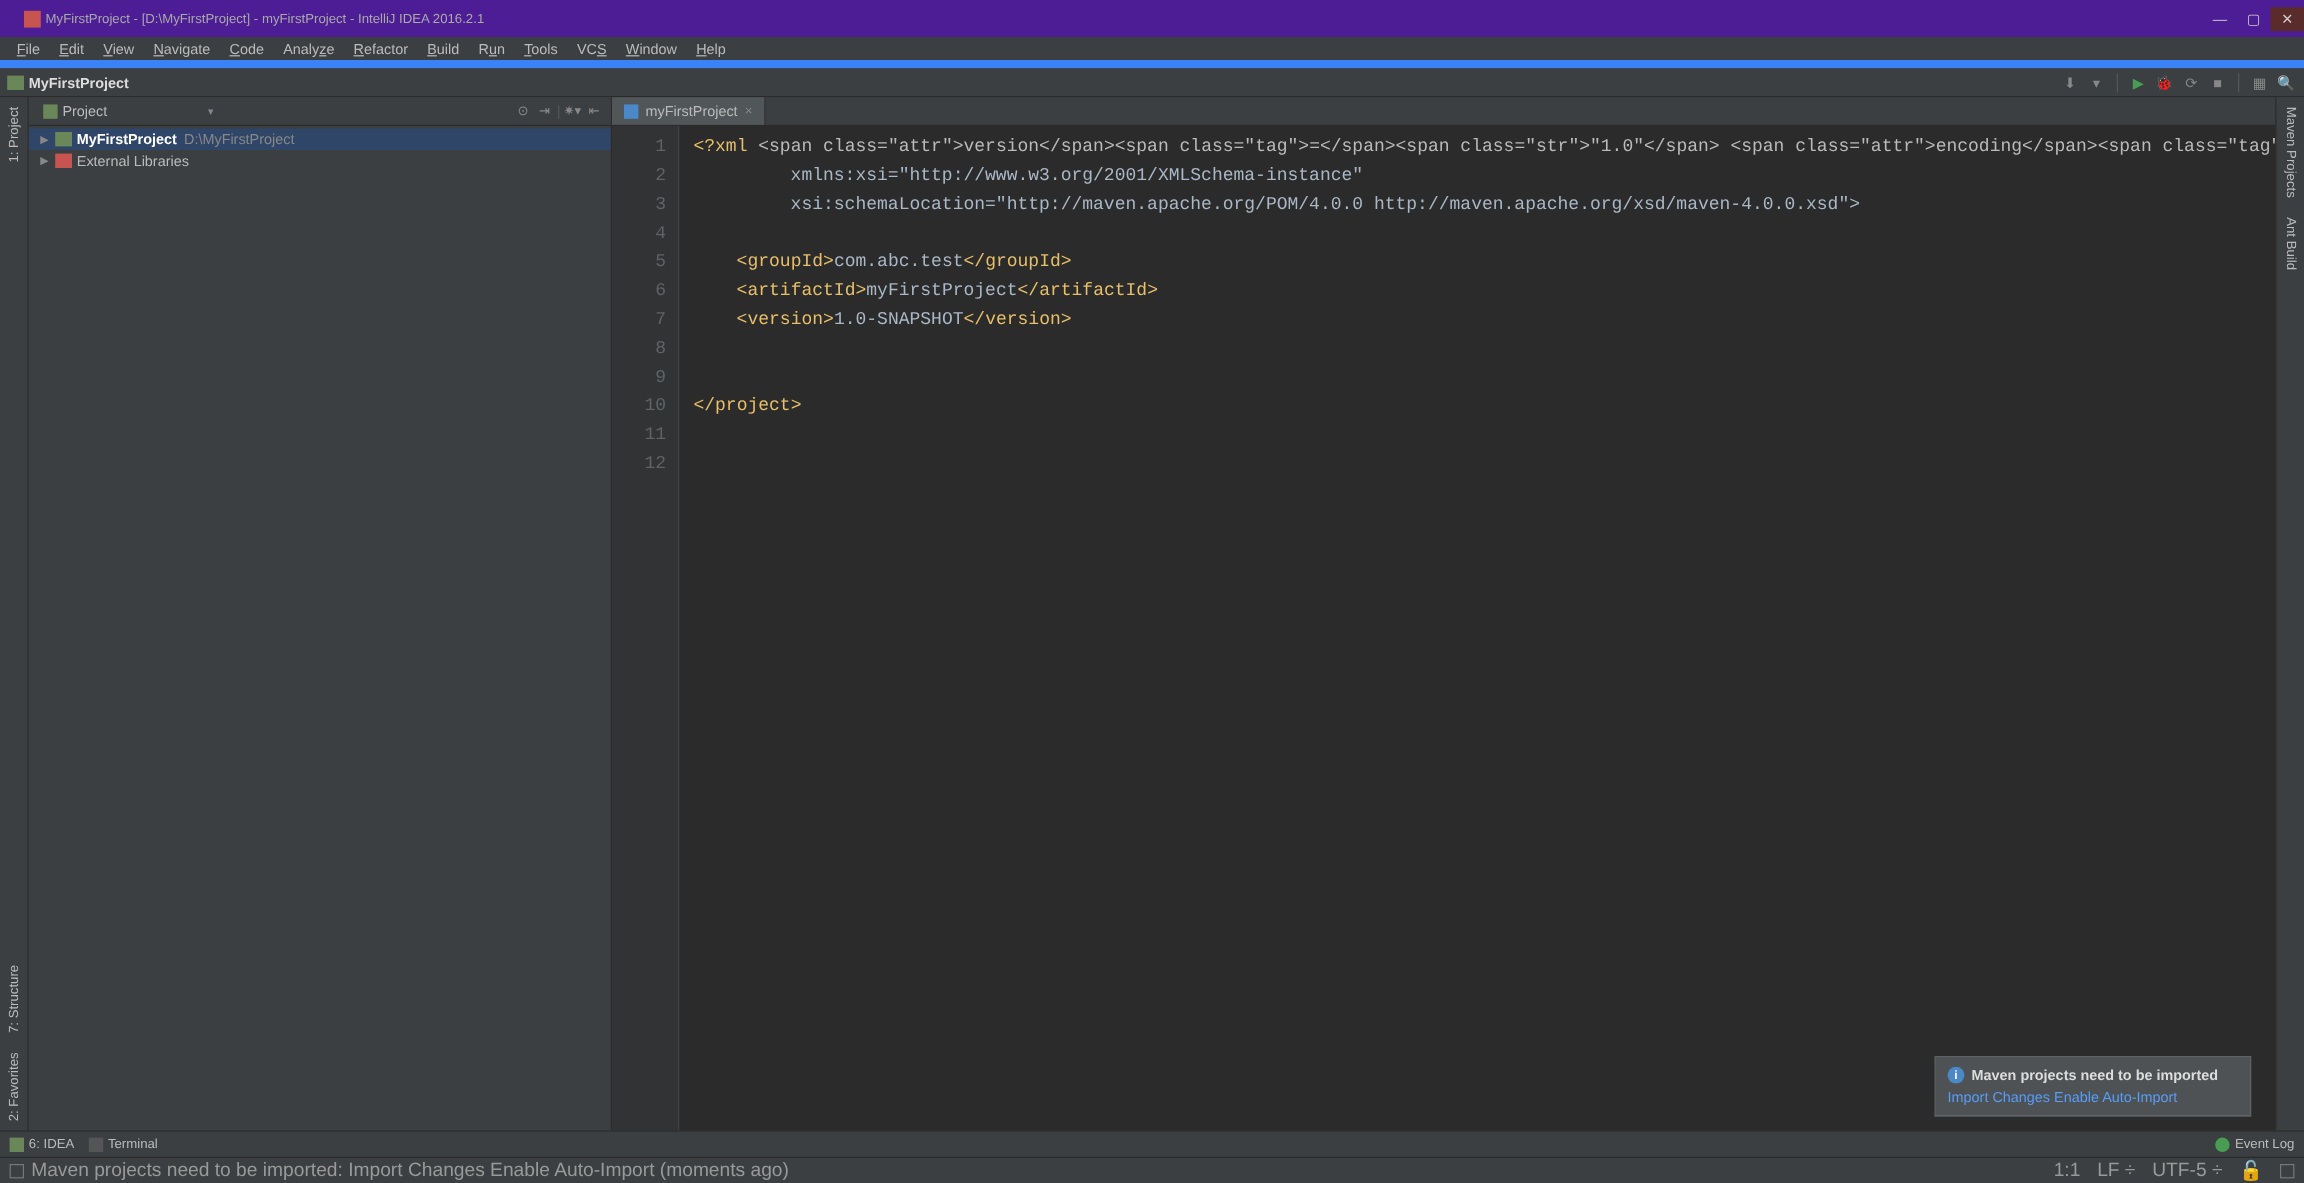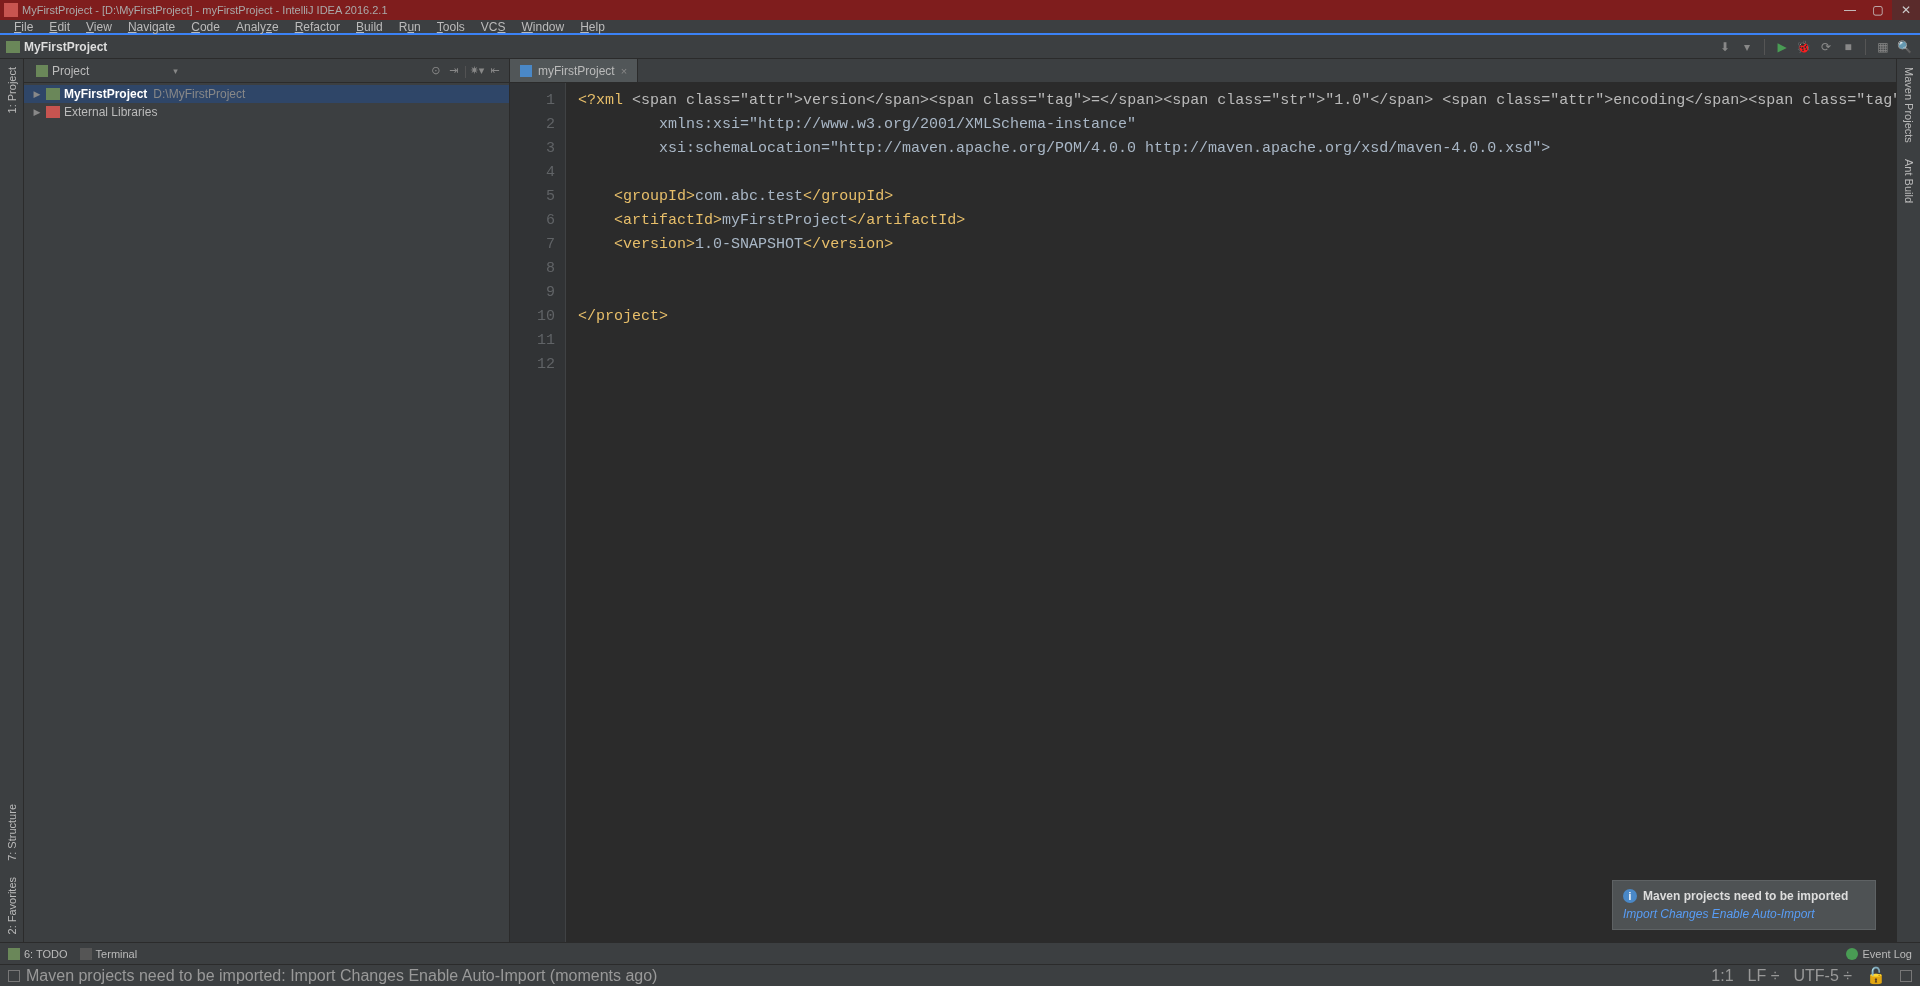--- a/index.html
+++ b/index.html
@@ -8,42 +8,42 @@
   font-size: 12px;
   background: #3c3f41;
   color: #bbbbbb;
   width: 1920px;
   height: 986px;
   overflow: hidden;
   display: flex;
   flex-direction: column;
 }
 .titlebar {
-  background: #7f1d1d;
-  height: 20px;
+  background: #4c1d95;
+  height: 31px;
   display: flex;
   align-items: center;
-  padding: 0 0 0 4px;
+  padding: 0 0 0 20px;
   font-size: 11px;
   color: #aaa;
   justify-content: space-between;
 }
 .titlebar-left { display:flex; align-items:center; gap:4px;}
 .titlebar-icon { width:14px; height:14px; background:#c75450; display:inline-block;}
 .win-controls { display:flex; }
 .win-btn { width:28px; height:20px; display:flex; align-items:center; justify-content:center; color:#ccc; font-size:12px;}
 .win-close{background:#5a2b2b;}
 .menubar {
   background: #3c3f41;
-  height: 15px;
+  height: 26px;
   display: flex;
   align-items: center;
   padding: 0 6px;
   gap: 0;
-  border-bottom:2px solid #3b82f6;
+  border-bottom:7px solid #3b82f6;
 }
 .menu-item { padding: 2px 8px; color:#bbb; font-size:12px;}
 .menu-item .u{text-decoration:underline;}
 .navbar {
   background: #3c3f41;
   height: 24px;
   display: flex;
   align-items: center;
   padding: 0 6px;
   justify-content: space-between;
@@ -132,21 +132,21 @@
 .right-gutter{
   width:24px;background:#3c3f41;display:flex;flex-direction:column;align-items:center;border-left:1px solid #2b2b2b;
 }
 .notif{
   position:absolute;right:20px;bottom:12px;width:264px;background:#4e5254;border:1px solid #5e6264;
   padding:8px 10px;font-size:12px;color:#bbb;
 }
 .notif-title{display:flex;align-items:center;gap:6px;font-weight:bold;color:#ddd;margin-bottom:4px;}
 .info-icon{width:14px;height:14px;border-radius:50%;background:#4a88c7;display:flex;align-items:center;justify-content:center;color:#fff;font-size:10px;font-weight:bold;}
 .notif-links{color:#589df6;}
-.notif-links span{cursor:pointer;font-style:italic;}
+.notif-links span{cursor:pointer;}
 .bottom-bar{
   height:22px;background:#3c3f41;border-top:1px solid #2b2b2b;display:flex;align-items:center;justify-content:space-between;padding:0 8px;font-size:11px;
 }
 .bb-left{display:flex;align-items:center;gap:12px;}
 .bb-item{display:flex;align-items:center;gap:4px;color:#bbb;}
 .bb-icon{width:12px;height:12px;display:inline-block;}
 .statusbar{
   height:22px;background:#3c3f41;border-top:1px solid #2b2b2b;display:flex;align-items:center;justify-content:space-between;padding:0 8px;font-size:16px;color:#999;
 }
 .sb-right{display:flex;align-items:center;gap:14px;}
@@ -305,21 +305,21 @@
     <div class="vtab" style="writing-mode:vertical-rl;transform:none;">
         <span>Ant Build</span>
       </div>
   </div>
 </div>
 
 <div class="bottom-bar">
   <div class="bb-left">
     <div class="bb-item">
       <span class="bb-icon" style="background:#6a8759;"></span>
-      <span>6: TODO</span>
+      <span>6: IDEA</span>
     </div>
     <div class="bb-item">
       <span class="bb-icon" style="background:#555;"></span>
       <span>Terminal</span>
     </div>
   </div>
   <div class="bb-item">
     <span class="bb-icon" style="background:#499c54;border-radius:50%;"></span>
     <span>Event Log</span>
   </div>

